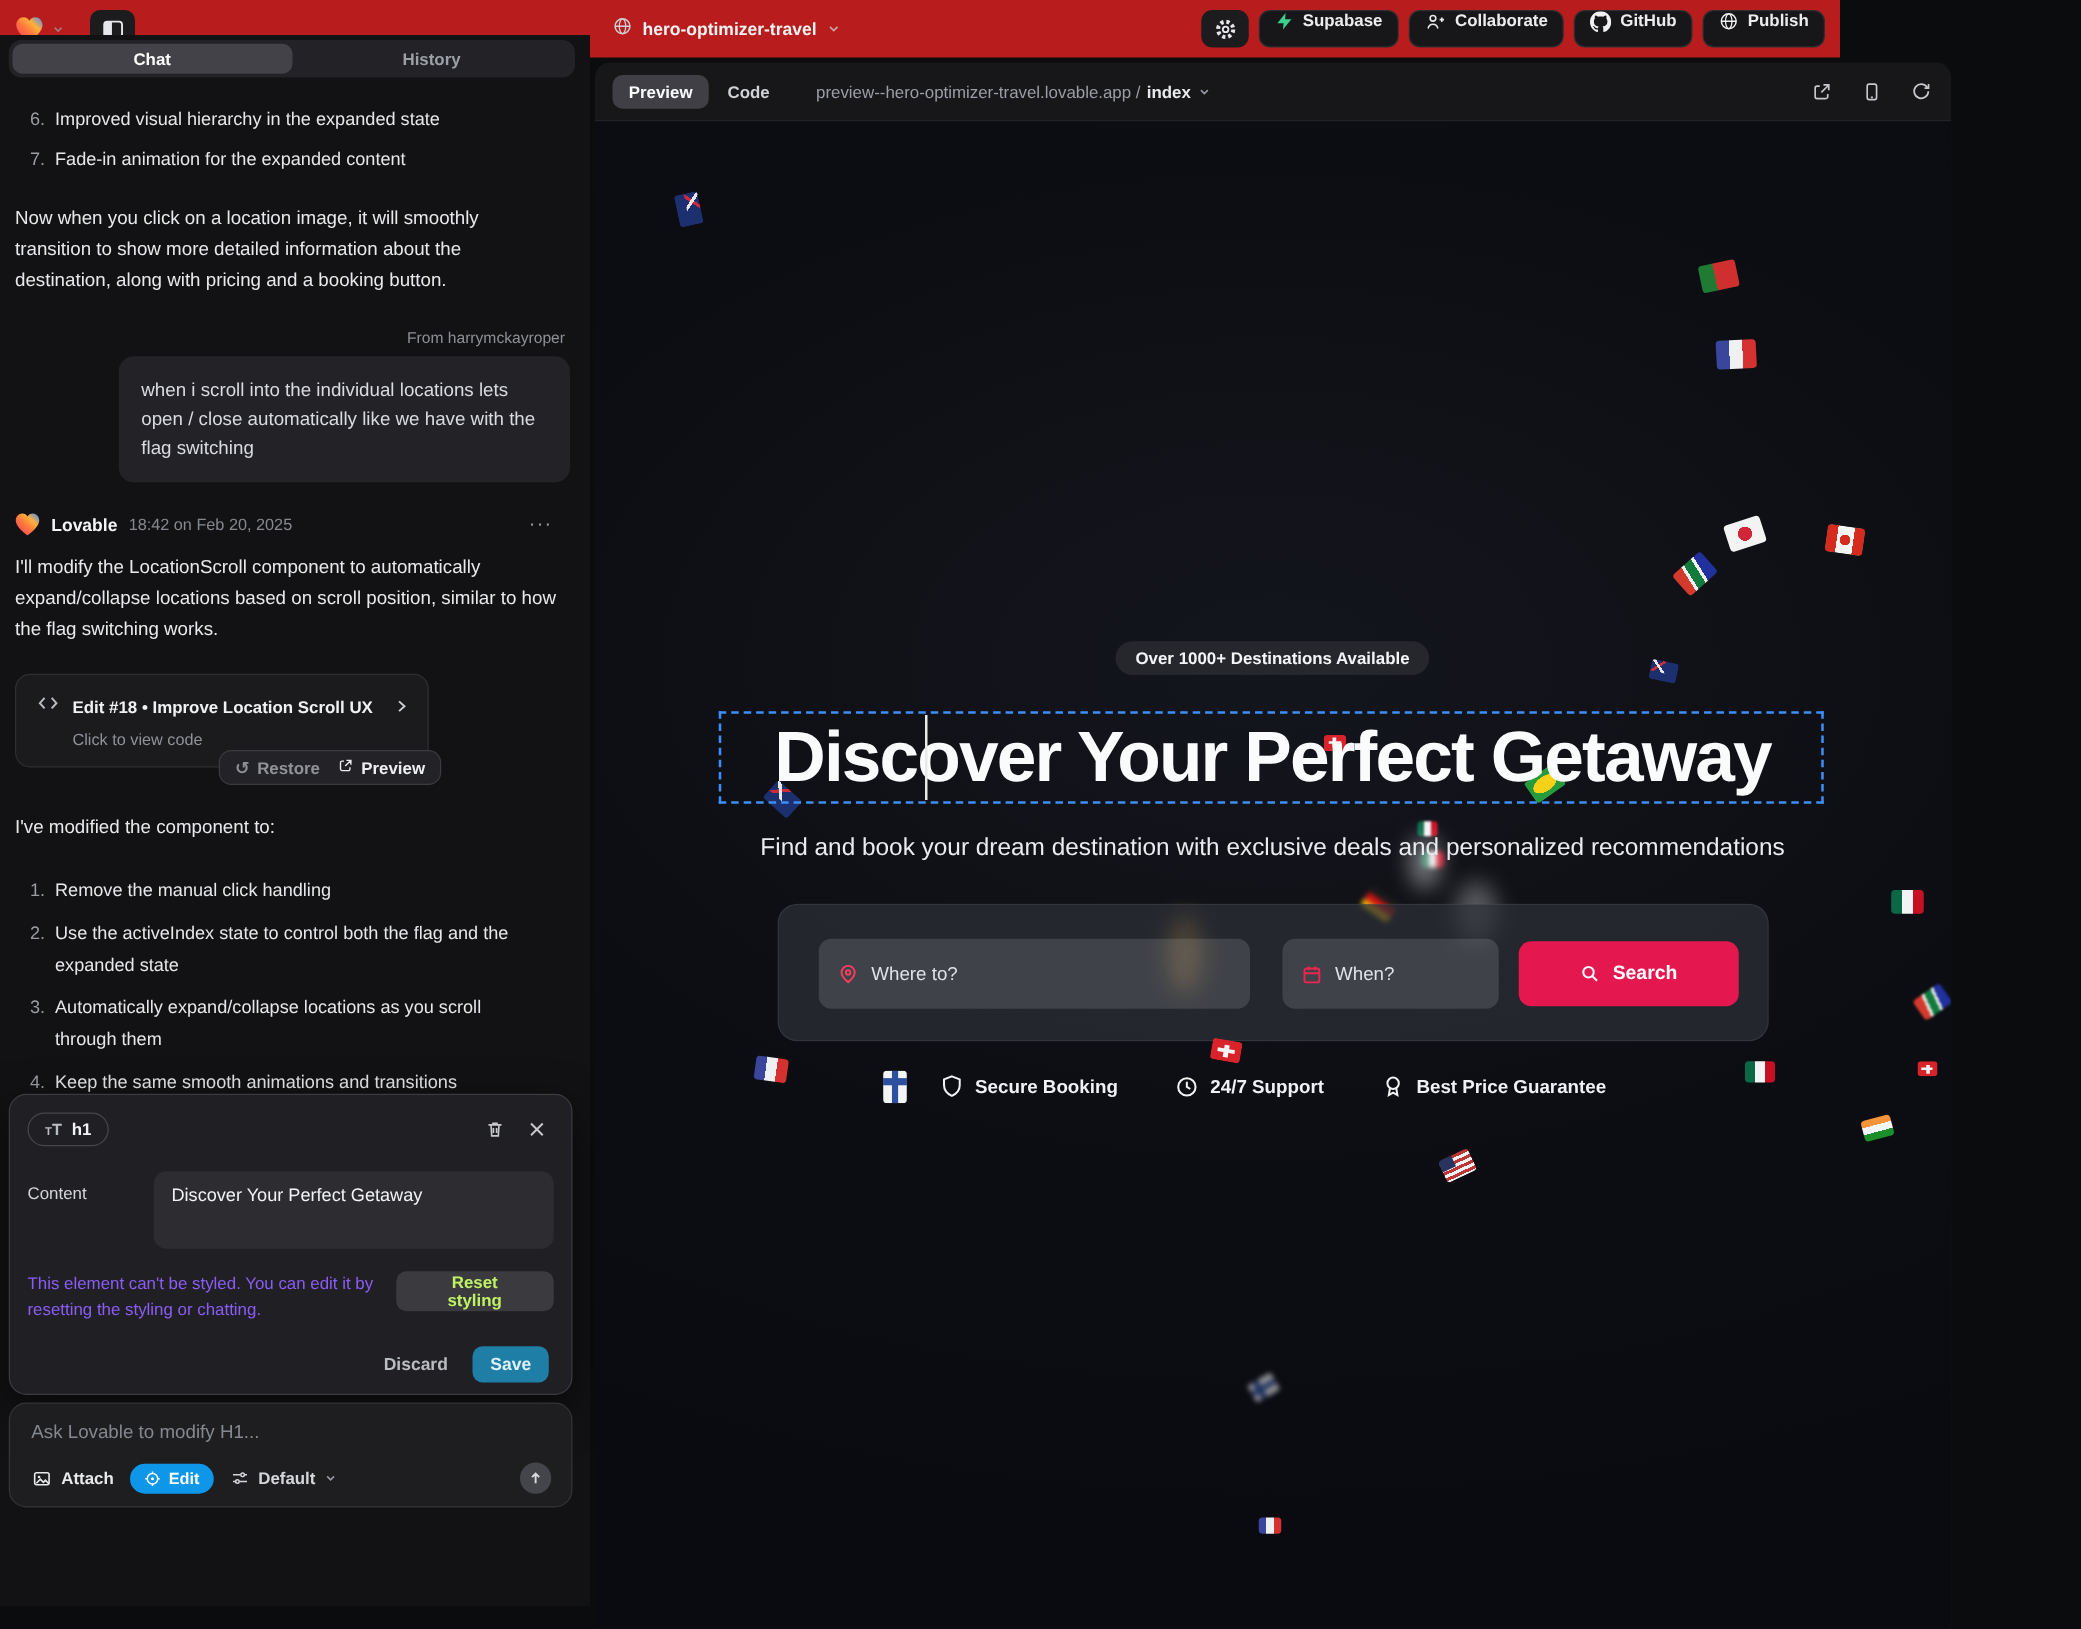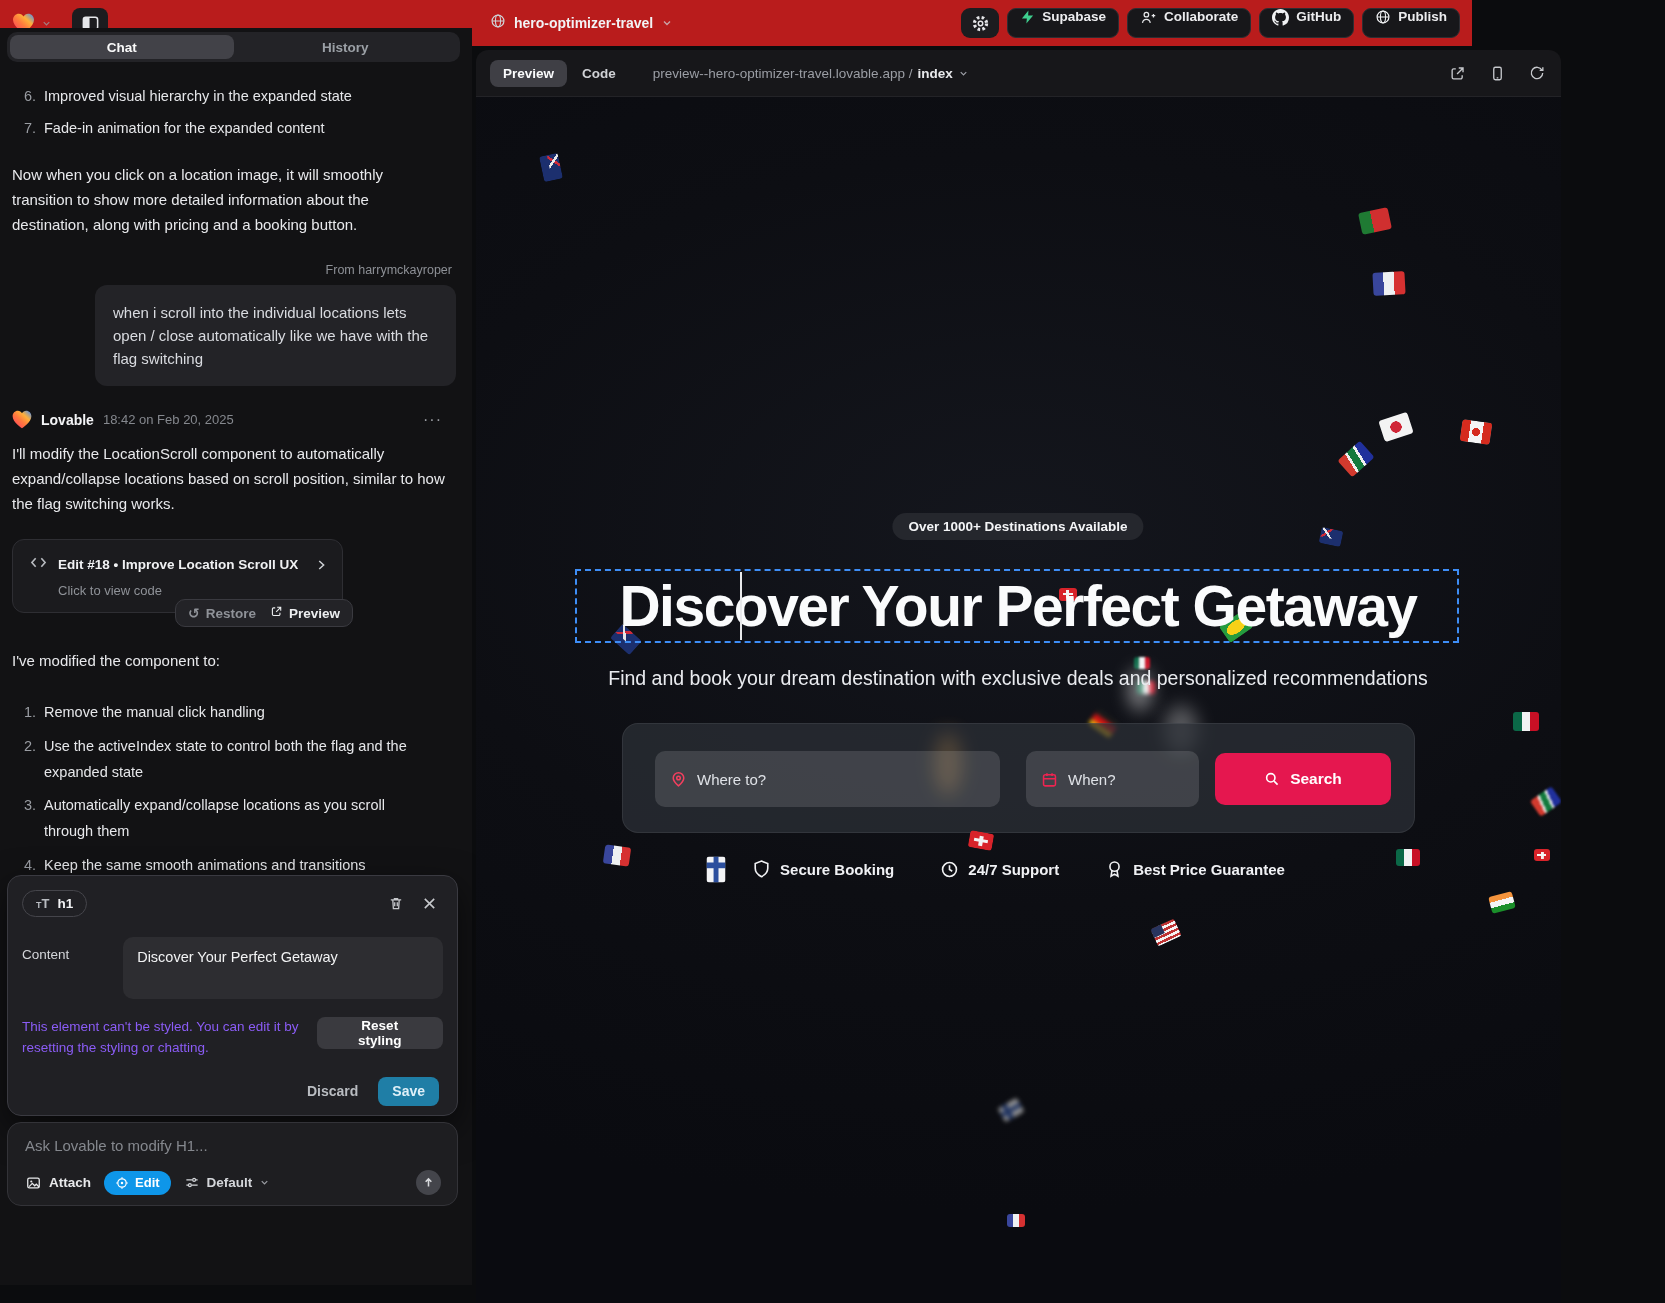--- a/index.html
+++ b/index.html
@@ -70,21 +70,21 @@
   .tagname { font-size:13.5px; font-weight:700; color:#f2f3f5; }
   .insp-actions { margin-left:auto; display:flex; align-items:center; gap:18px; padding-right:6px; }
   .insp-actions span { display:flex; cursor:pointer; }
   .insp-content { display:flex; margin-top:20px; }
   .insp-label { width:104px; padding-top:10px; font-size:13.5px; color:#d4d6da; }
   .insp-textarea { width:328px; height:62px; resize:none; background:#2d2d31; border:0; border-radius:10px;
                    padding:12px 14px; color:#f2f3f4; font-size:14.5px; font-family:inherit; outline:none; }
   .insp-noterow { display:flex; margin-top:18px; align-items:flex-start; }
   .insp-note { width:300px; font-size:13.5px; line-height:1.55; color:#8b5cf6; }
   .reset-btn { margin-left:auto; height:32px; padding:0 22px; background:#3a3a3f; border:0; border-radius:8px;
-               color:#ffffff; font-size:13.5px; font-weight:700; cursor:pointer; }
+               color:#bef264; font-size:13.5px; font-weight:700; cursor:pointer; }
   .insp-foot { display:flex; justify-content:flex-end; align-items:center; gap:20px; margin-top:18px; padding-right:4px; }
   .discard-btn { background:none; border:0; color:#b9bcc1; font-size:14px; font-weight:700; cursor:pointer; }
   .save-btn { height:29px; padding:0 14px; background:#1f7ea6; border:0; border-radius:8px; color:#dff0f8;
               font-size:14px; font-weight:700; cursor:pointer; }
 
   
   .composer { position:absolute; left:7px; top:1094px; width:451px; height:84px; background:#1e1e21;
               border:1px solid #333338; border-radius:14px; padding:14px 16px 10px 17px; }
   .ph { font-size:15px; color:#85888e; cursor:text; }
   .c-toolbar { display:flex; align-items:center; gap:13px; margin-top:16px; }

